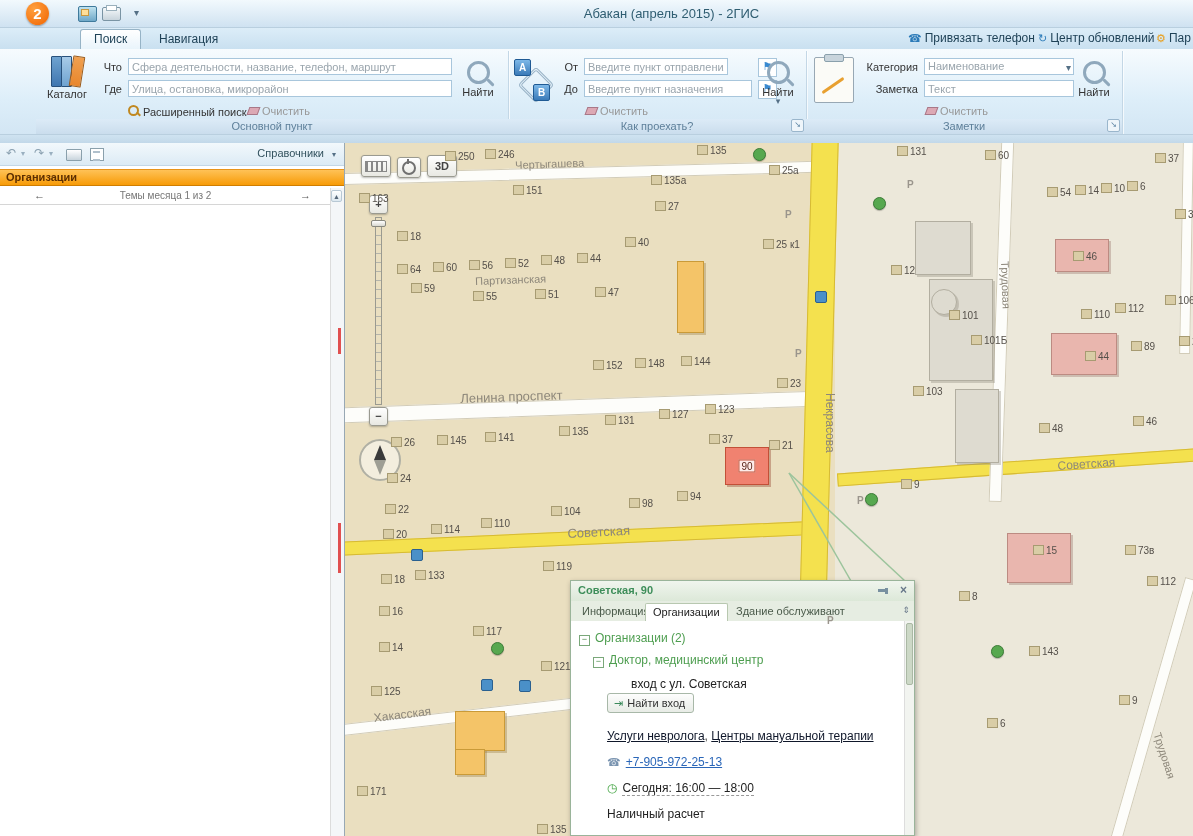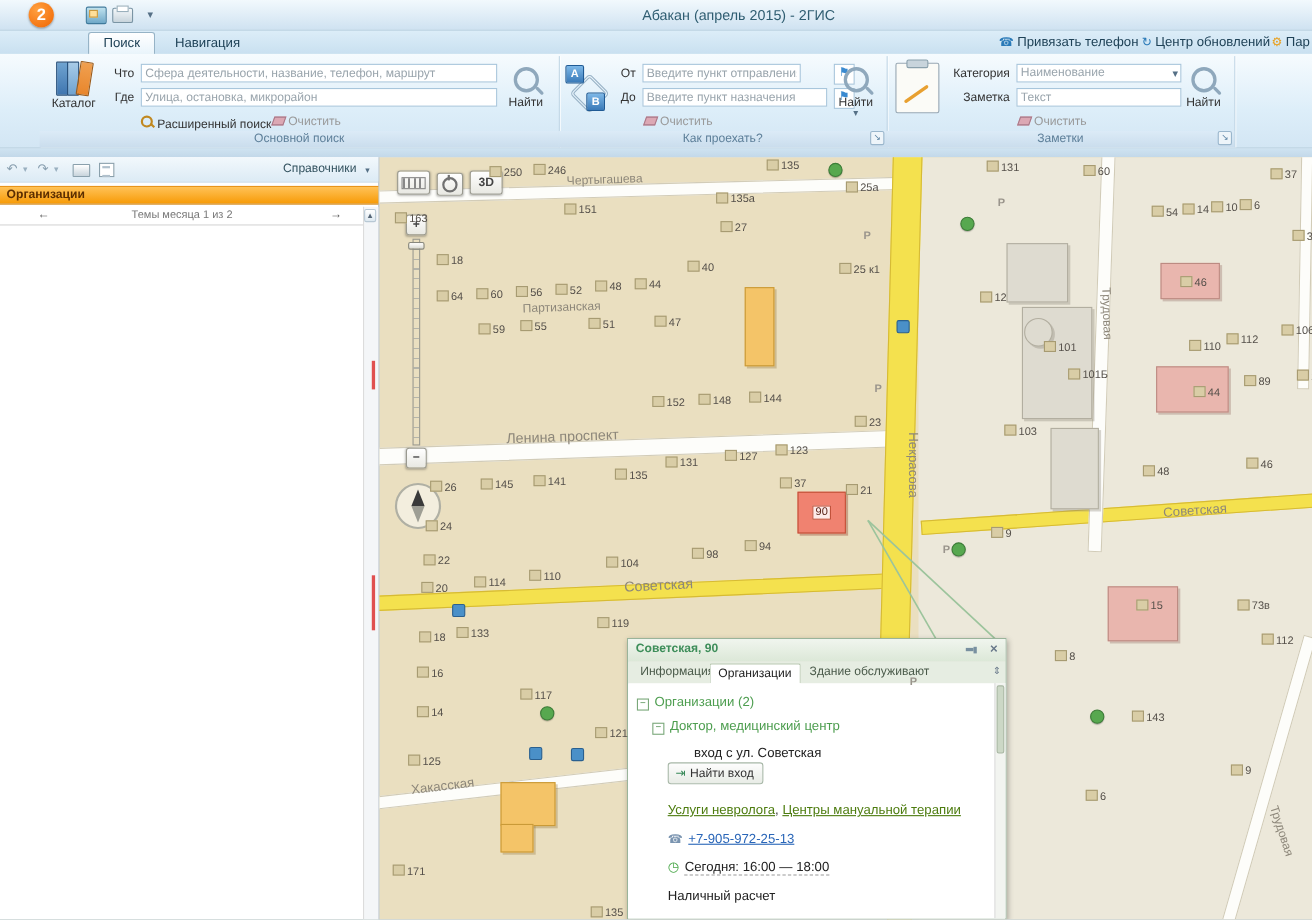--- a/index.html
+++ b/index.html
@@ -126,21 +126,21 @@
   .popup-body{position:absolute;top:40px;left:0;right:0;bottom:0;background:#fff;overflow:hidden;font-size:12px;color:#222;}
   .pb-scroll{position:absolute;right:0;top:0;width:9px;bottom:0;background:#f2f4f0;border-left:1px solid #ddd;}
   .pb-thumb{position:absolute;right:1px;top:2px;width:7px;height:62px;background:#ccd8c6;border:1px solid #aab8a4;border-radius:2px;box-sizing:border-box;}
   .collapse{display:inline-block;width:9px;height:9px;border:1px solid #7aa87a;background:#fff;color:#4a8a4a;font-size:9px;line-height:7px;text-align:center;margin-right:5px;}
   .collapse::before{content:"−";}
   .green-line{position:absolute;color:#4e9e50;white-space:nowrap;}
   .plain-line{position:absolute;color:#222;white-space:nowrap;}
   .find-entrance{position:absolute;left:36px;top:72px;height:20px;padding:0 8px 0 6px;border:1px solid #a8b8a8;border-radius:3px;background:linear-gradient(#fdfdfd,#e8ece6);font-size:11px;color:#333;line-height:18px;box-sizing:border-box;}
   .fe-ic{color:#3a8a5a;margin-right:4px;font-size:11px;}
   .rubrics{position:absolute;left:36px;top:108px;color:#444;white-space:nowrap;}
-  .rlink{color:#4d7c0f;text-decoration:underline;}
+  .rlink{color:#0f172a;text-decoration:underline;}
   .phone-line{position:absolute;left:36px;top:134px;white-space:nowrap;}
   .phone-ic{color:#7a94b0;font-size:11px;margin-right:5px;}
   .phone-link{color:#2a66b8;text-decoration:underline;}
   .sched-line{position:absolute;left:36px;top:160px;white-space:nowrap;}
   .sched-ic{color:#4aa84a;font-size:12px;margin-right:5px;}
   .sched-text{border-bottom:1px dashed #999;}
   .payment-line{position:absolute;left:36px;top:186px;white-space:nowrap;}
   .callout{position:absolute;left:0;top:0;pointer-events:none;}
 </style>
 </head>
@@ -178,21 +178,21 @@
       <div class="fld-label" style="left:58px;top:10px;width:28px;">Что</div>
       <input class="fld" style="left: 92px; top: 7px; width: 324px;" placeholder="Сфера деятельности, название, телефон, маршрут">
       <div class="fld-label" style="left:58px;top:32px;width:28px;">Где</div>
       <input class="fld" style="left: 92px; top: 29px; width: 324px;" placeholder="Улица, остановка, микрорайон">
       <div class="small-link" style="left:92px;top:54px;"><span class="mag-s"></span><span>Расширенный поиск</span></div>
       <div class="small-link gray" style="left:212px;top:54px;"><span class="eraser"></span><span>Очистить</span></div>
       <div class="find-btn" style="right:6px;">
         <span class="mag"></span>
         <div>Найти</div>
       </div>
-      <div class="caption">Основной поиск</div>
+      <div class="caption">Основной пункт</div>
     </div>
 
     <div class="rgroup" style="left:508px;width:298px;">
       <div class="ab">
         <span class="chain"></span>
           <span class="sq a">А</span>
           <span class="sq b">В</span>
       </div>
       <div class="fld-label" style="left:46px;top:10px;width:24px;">От</div>
       <input class="fld" style="left: 76px; top: 7px; width: 144px;" placeholder="Введите пункт отправления">
@@ -364,21 +364,21 @@
           <div class="bldg-label" style="left: 280px; top: 94px;"><span class="bldg-sq"></span>40</div>
           <div class="bldg-label" style="left: 418px; top: 96px;"><span class="bldg-sq"></span>25 к1</div>
           <div class="bldg-label" style="left: 52px; top: 121px;"><span class="bldg-sq"></span>64</div>
           <div class="bldg-label" style="left: 88px; top: 119px;"><span class="bldg-sq"></span>60</div>
           <div class="bldg-label" style="left: 124px; top: 117px;"><span class="bldg-sq"></span>56</div>
           <div class="bldg-label" style="left: 160px; top: 115px;"><span class="bldg-sq"></span>52</div>
           <div class="bldg-label" style="left: 196px; top: 112px;"><span class="bldg-sq"></span>48</div>
           <div class="bldg-label" style="left: 232px; top: 110px;"><span class="bldg-sq"></span>44</div>
           <div class="bldg-label" style="left: 728px; top: 108px;"><span class="bldg-sq"></span>46</div>
           <div class="bldg-label" style="left: 546px; top: 122px;"><span class="bldg-sq"></span>12</div>
-          <div class="bldg-label" style="left: 66px; top: 151px; margin-left: 24px;"><span class="bldg-sq"></span>59</div>
+          <div class="bldg-label" style="left: 66px; top: 140px;"><span class="bldg-sq"></span>59</div>
           <div class="bldg-label" style="left: 128px; top: 148px;"><span class="bldg-sq"></span>55</div>
           <div class="bldg-label" style="left: 190px; top: 146px;"><span class="bldg-sq"></span>51</div>
           <div class="bldg-label" style="left: 250px; top: 144px;"><span class="bldg-sq"></span>47</div>
           <div class="bldg-label" style="left: 604px; top: 167px;"><span class="bldg-sq"></span>101</div>
           <div class="bldg-label" style="left: 736px; top: 166px;"><span class="bldg-sq"></span>110</div>
           <div class="bldg-label" style="left: 770px; top: 160px;"><span class="bldg-sq"></span>112</div>
           <div class="bldg-label" style="left: 820px; top: 152px;"><span class="bldg-sq"></span>106</div>
           <div class="bldg-label" style="left: 626px; top: 192px;"><span class="bldg-sq"></span>101Б</div>
           <div class="bldg-label" style="left: 740px; top: 208px;"><span class="bldg-sq"></span>44</div>
           <div class="bldg-label" style="left: 786px; top: 198px;"><span class="bldg-sq"></span>89</div>

